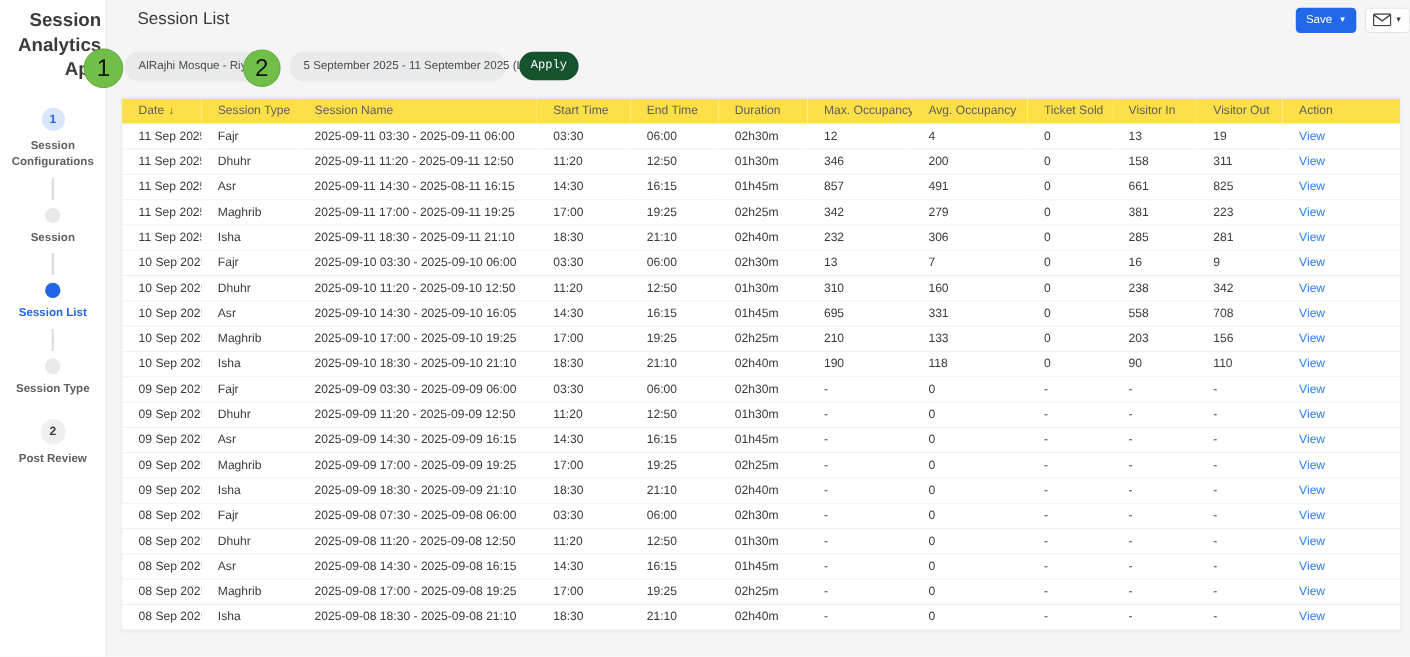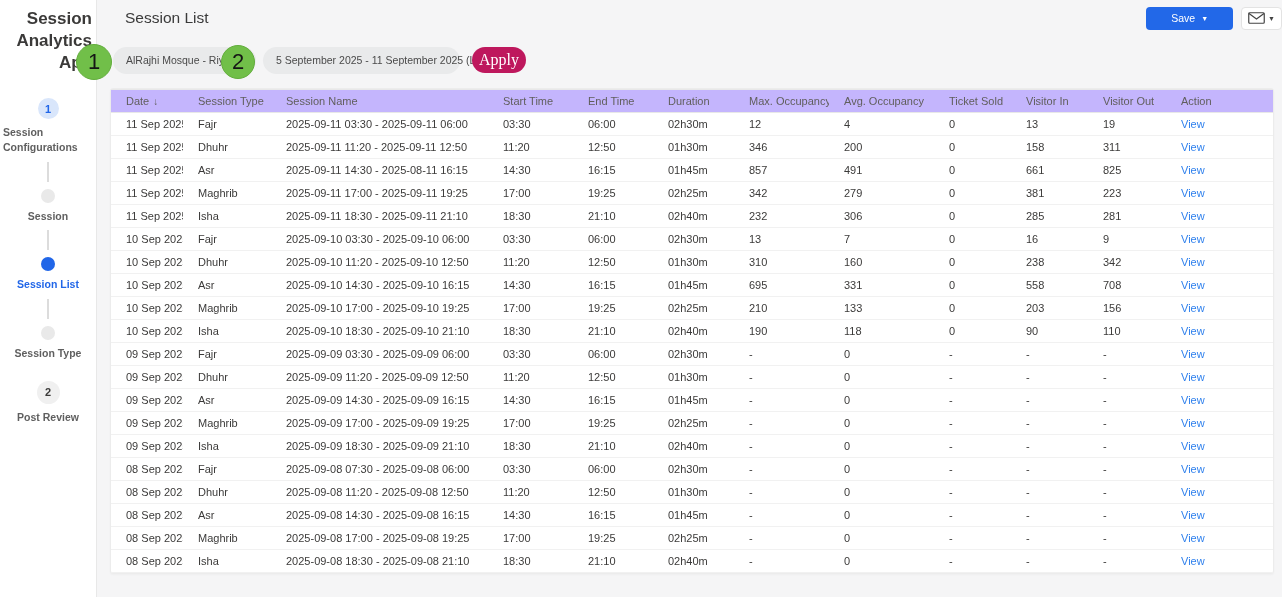--- a/index.html
+++ b/index.html
@@ -28,73 +28,73 @@
     width:21px; height:21px; border-radius:50%;
     display:flex; align-items:center; justify-content:center;
     font-size:11px; font-weight:bold;
   }
   .step-circle.lightblue { background:#d9e6fb; color:#2166e8; margin-top:24px; }
   .step-circle.graybig  { background:#f0f0f0; color:#3b3a39; width:23px; height:23px; margin-top:20px; }
   .step-dot { width:14px; height:14px; border-radius:50%; background:#e9e9e9; }
   .step-dot.active { background:#2166e8; }
   .step-label {
     margin-top:6px; font-size:10.5px; font-weight:bold; color:#5f5f5f;
-    line-height:1.4; padding:0 3px;
+    text-align:center; line-height:1.4; padding:0 3px;
   }
   .step-label.active { color:#2166e8; }
   .step-connector { width:2px; height:20px; background:#dcdcdc; margin:7px auto; }
 
   
   .main { flex:1; height:100%; position:relative; }
   .topbar { height:36px; display:flex; align-items:center; }
   .page-title { font-size:15.5px; font-weight:500; color:#3a3a3a; margin-left:28px; }
   .top-actions { margin-left:auto; margin-right:5px; display:flex; gap:8px; align-items:center; }
   .save-btn {
     background:#2268e8; color:#fff; border:none; border-radius:4px;
-    height:23px; padding:0 25px; font-size:10.5px; font-family:inherit;
+    height:23px; padding:0 9px; font-size:10.5px; font-family:inherit;
     display:flex; align-items:center; gap:6px; cursor:pointer;
   }
   .save-btn .caret { font-size:7px; }
   .mail-btn {
     background:#fff; border:1px solid #e3e3e3; border-radius:4px;
     height:23px; padding:0 6px; display:flex; align-items:center; gap:3px; cursor:pointer;
   }
   .mail-btn .caret { font-size:7px; color:#444; }
 
   
   .filterbar { height:28px; margin-top:10px; display:flex; align-items:center; }
   .pill {
     background:#e9eaeb; border-radius:14px; height:27px;
     display:flex; align-items:center; font-size:10.5px; color:#4a4a4a;
     padding:0 13px; white-space:nowrap;
   }
   .pill.mosque { margin-left:16px; width:143px; }
   .pill.dates  { margin-left:7px; width:197px; justify-content:space-between; }
   .pill .caret { font-size:7px; color:#555; margin-left:8px; }
   .apply-btn {
-    margin-left:12px; background:#be185d; color:#fff; border:none; border-radius:14px;
-    height:26px; width:54px; font-size:16px; font-family:Liberation Serif, serif; cursor:pointer;
+    margin-left:12px; background:#14532d; color:#fff; border:none; border-radius:14px;
+    height:26px; width:54px; font-size:11px; font-family:Liberation Mono, monospace; cursor:pointer;
   }
   .annot {
     position:absolute; border-radius:50%; background:#71bf49; border:1px solid #62ad3c;
     color:#151515; display:flex; align-items:center; justify-content:center;
     font-size:22px; font-weight:400; z-index:10;
   }
   .annot.one { left:76px; top:44px; width:36px; height:36px; }
   .annot.two { left:221px; top:45px; width:34px; height:34px; }
 
   
   .card {
     background:#fff; margin:14px 13px 0 13px; border-radius:3px;
     border:1px solid #ececec; box-shadow:0 1px 2px rgba(0,0,0,0.03);
   }
   .card-title { font-size:12.5px; font-weight:bold; color:#3b3a39; padding:8px 15px 7px 15px; }
   table { width:100%; border-collapse:collapse; table-layout:fixed; }
   thead th {
-    background:#c4b5fd; border-top:1px solid #e8e8e8; border-bottom:1px solid #e8e8e8;
+    background:#fde047; border-top:1px solid #e8e8e8; border-bottom:1px solid #e8e8e8;
     font-size:11px; font-weight:normal; color:#605e5c; text-align:left;
     height:23px; padding:0 4px 0 15px; white-space:nowrap; overflow:hidden;
   }
   tbody td {
     font-size:11px; color:#3b3a39; height:23px; padding:0 4px 0 15px;
     border-bottom:1px solid #f1f1f1; white-space:nowrap; overflow:hidden;
   }
   .view-link { color:#2f80ed; text-decoration:none; cursor:pointer; }
   .sort-arrow { color:#605e5c; font-size:10px; margin-left:4px; }
   col.c-date{width:72px} col.c-type{width:88px} col.c-name{width:217px}
@@ -289,21 +289,21 @@
     <td>310</td>
     <td>160</td>
     <td>0</td>
     <td>238</td>
     <td>342</td>
     <td><a class="view-link">View</a></td>
   </tr>
           <tr>
     <td>10 Sep 2025</td>
     <td>Asr</td>
-    <td>2025-09-10 14:30 - 2025-09-10 16:15</td>
+    <td>2025-09-10 14:30 - 2025-09-10 16:05</td>
     <td>14:30</td>
     <td>16:15</td>
     <td>01h45m</td>
     <td>695</td>
     <td>331</td>
     <td>0</td>
     <td>558</td>
     <td>708</td>
     <td><a class="view-link">View</a></td>
   </tr>

